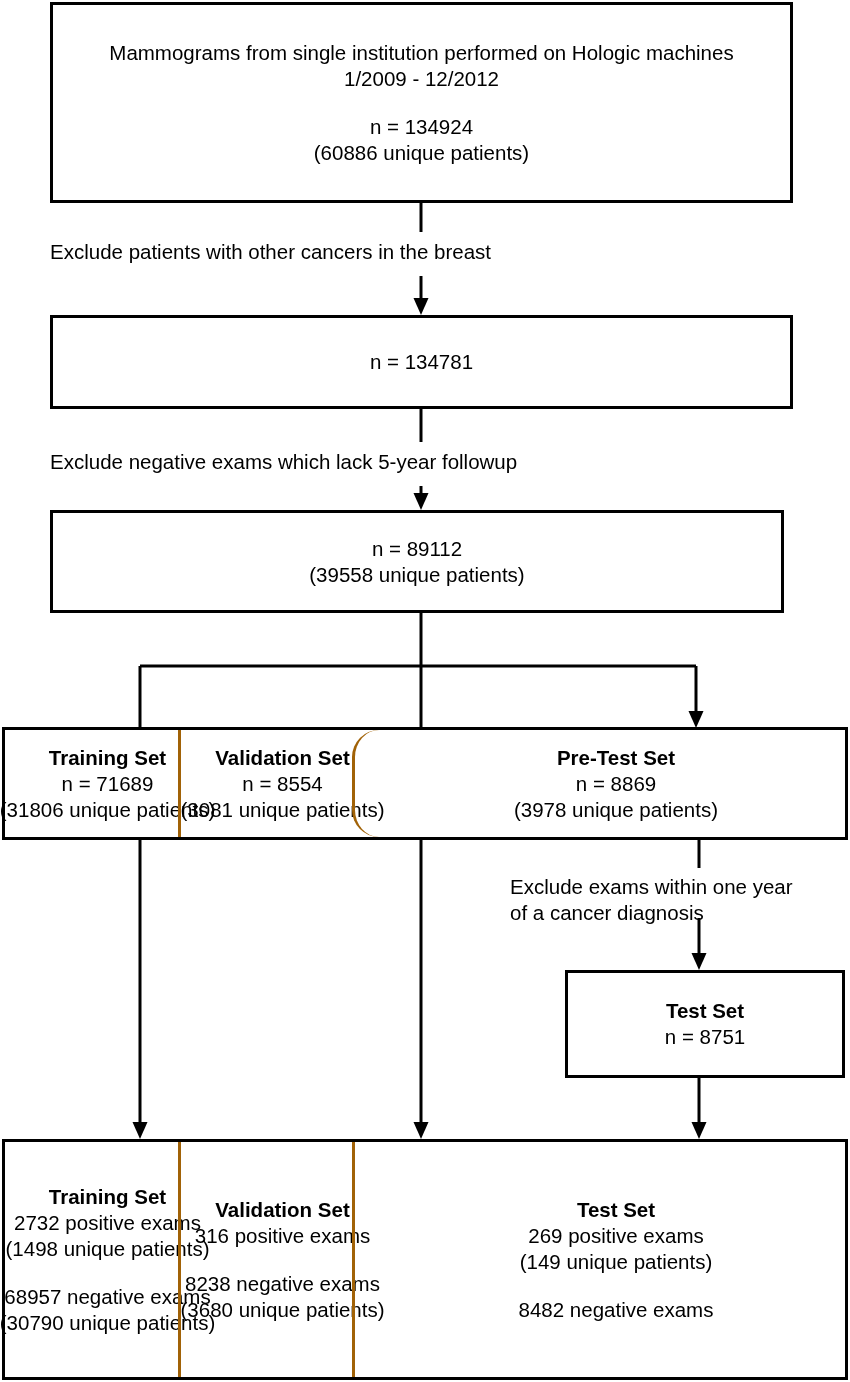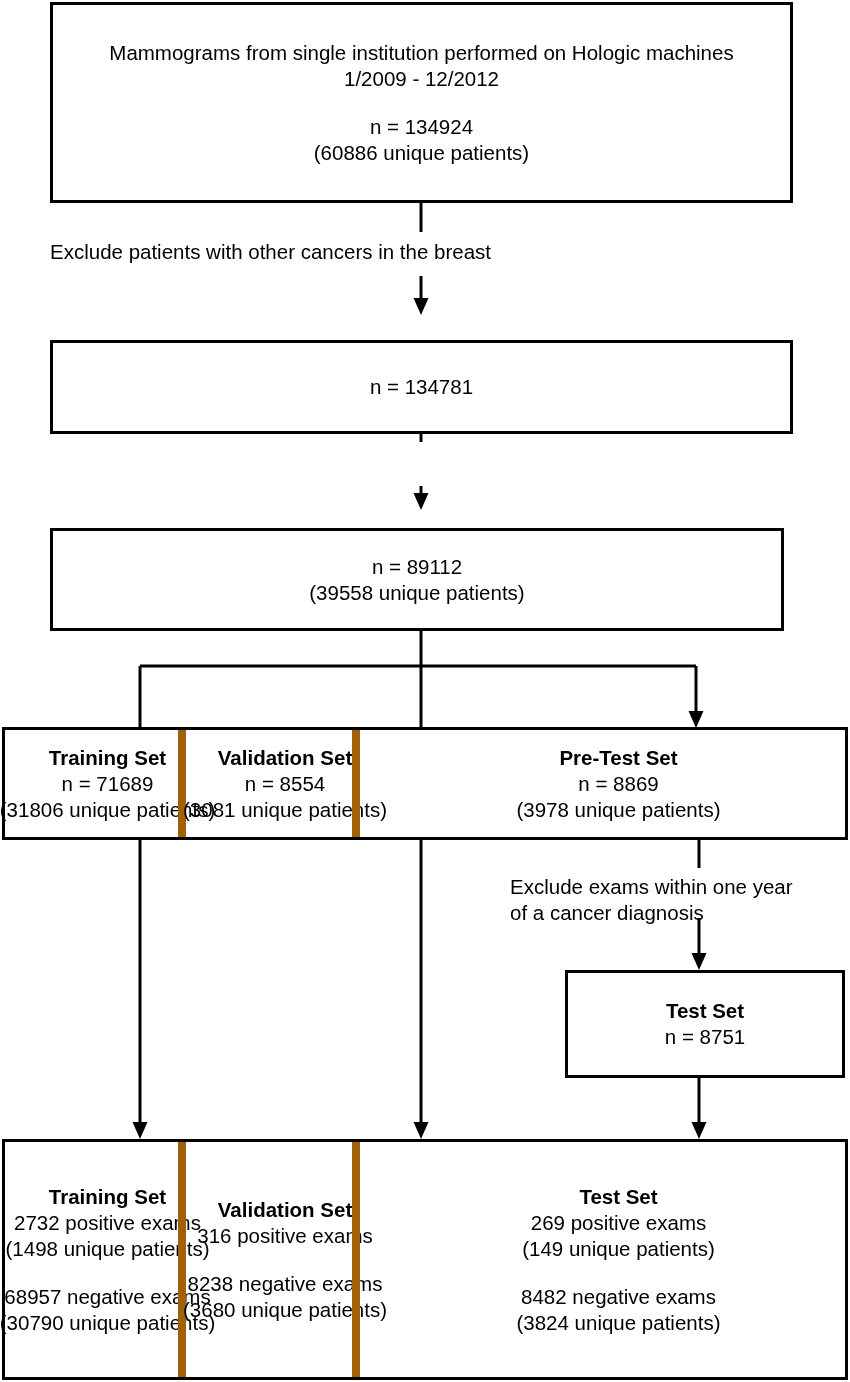--- a/index.html
+++ b/index.html
@@ -5,21 +5,21 @@
   html,body{margin:0;padding:0;background:#ffffff;}
   body{width:850px;height:1382px;position:relative;overflow:hidden;
        font-family:"Liberation Sans","DejaVu Sans",sans-serif;color:#000;}
   #canvas{position:absolute;left:0;top:0;width:850px;height:1382px;}
 
   .box{position:absolute;box-sizing:border-box;border:3px solid #000;background:#fff;
        display:flex;flex-direction:column;align-items:center;justify-content:center;text-align:center;}
   .row-box{position:absolute;box-sizing:border-box;border:3px solid #000;background:#fff;display:flex;}
   .cell{box-sizing:border-box;display:flex;flex-direction:column;align-items:center;
         justify-content:center;text-align:center;padding-left:32px;}
-  .cell + .cell{border-left:8px solid #a16207;}
+  .cell + .cell{border-left:3px solid #a16207;}
 
   .ln{font-size:20.5px;line-height:26px;white-space:pre;}
   .ln-b{font-size:20.5px;line-height:26px;font-weight:bold;white-space:pre;}
   .gap{height:22px;}
 
   .caption{position:absolute;text-align:left;font-size:20.5px;line-height:26px;}
 
   svg.conn{position:absolute;left:0;top:0;width:850px;height:1382px;overflow:visible;pointer-events:none;}
   svg.conn line, svg.conn path{stroke:#000;stroke-width:3;fill:none;}
   svg.conn polygon{fill:#000;}
@@ -70,42 +70,43 @@
   <div class="box" style="left:50px;top:2px;width:743px;height:201px;">
     <div class="ln">Mammograms from single institution performed on Hologic machines</div>
     <div class="ln">1/2009 - 12/2012</div>
     <div class="gap"></div>
     <div class="ln">n = 134924</div>
     <div class="ln">(60886 unique patients)</div>
   </div>
 
   <div class="caption" style="left:50px;top:239px;width:743px;">Exclude patients with other cancers in the breast</div>
 
-  <div class="box" style="left:50px;top:315px;width:743px;height:94px;margin-top:25px;">
+  <div class="box" style="left:50px;top:315px;width:743px;height:94px;">
     <div class="ln">n = 134781</div>
   </div>
 
+  <div class="caption" style="left:50px;top:449px;width:743px;">Exclude negative exams which lack 5-year followup</div>
 
-  <div class="box" style="left:50px;top:528px;width:734px;height:103px;">
+  <div class="box" style="left:50px;top:510px;width:734px;height:103px;">
     <div class="ln">n = 89112</div>
     <div class="ln">(39558 unique patients)</div>
   </div>
 
   <div class="row-box" style="left:2px;top:727px;width:846px;height:113px;">
     <div class="cell" style="width:173px;">
       <div class="ln-b">Training Set</div>
       <div class="ln">n = 71689</div>
       <div class="ln">(31806 unique patients)</div>
     </div>
     <div class="cell" style="width:174px;">
       <div class="ln-b">Validation Set</div>
       <div class="ln">n = 8554</div>
       <div class="ln">(3081 unique patients)</div>
     </div>
-    <div class="cell" style="flex:1 1 auto;">
+    <div class="cell" style="flex:1 1 auto;border-radius:27px;">
       <div class="ln-b">Pre-Test Set</div>
       <div class="ln">n = 8869</div>
       <div class="ln">(3978 unique patients)</div>
     </div>
   </div>
 
   <div class="caption" style="left:510px;top:874px;width:380px;">
     <div class="ln">Exclude exams within one year</div>
     <div class="ln">of a cancer diagnosis</div>
   </div>
@@ -130,17 +131,16 @@
       <div class="gap"></div>
       <div class="ln">8238 negative exams</div>
       <div class="ln">(3680 unique patients)</div>
     </div>
     <div class="cell" style="flex:1 1 auto;">
       <div class="ln-b">Test Set</div>
       <div class="ln">269 positive exams</div>
       <div class="ln">(149 unique patients)</div>
       <div class="gap"></div>
       <div class="ln">8482 negative exams</div>
-      <div class="ln">(3824 unique patients)</div>
     </div>
   </div>
 
 </div>
 
 </body></html>

